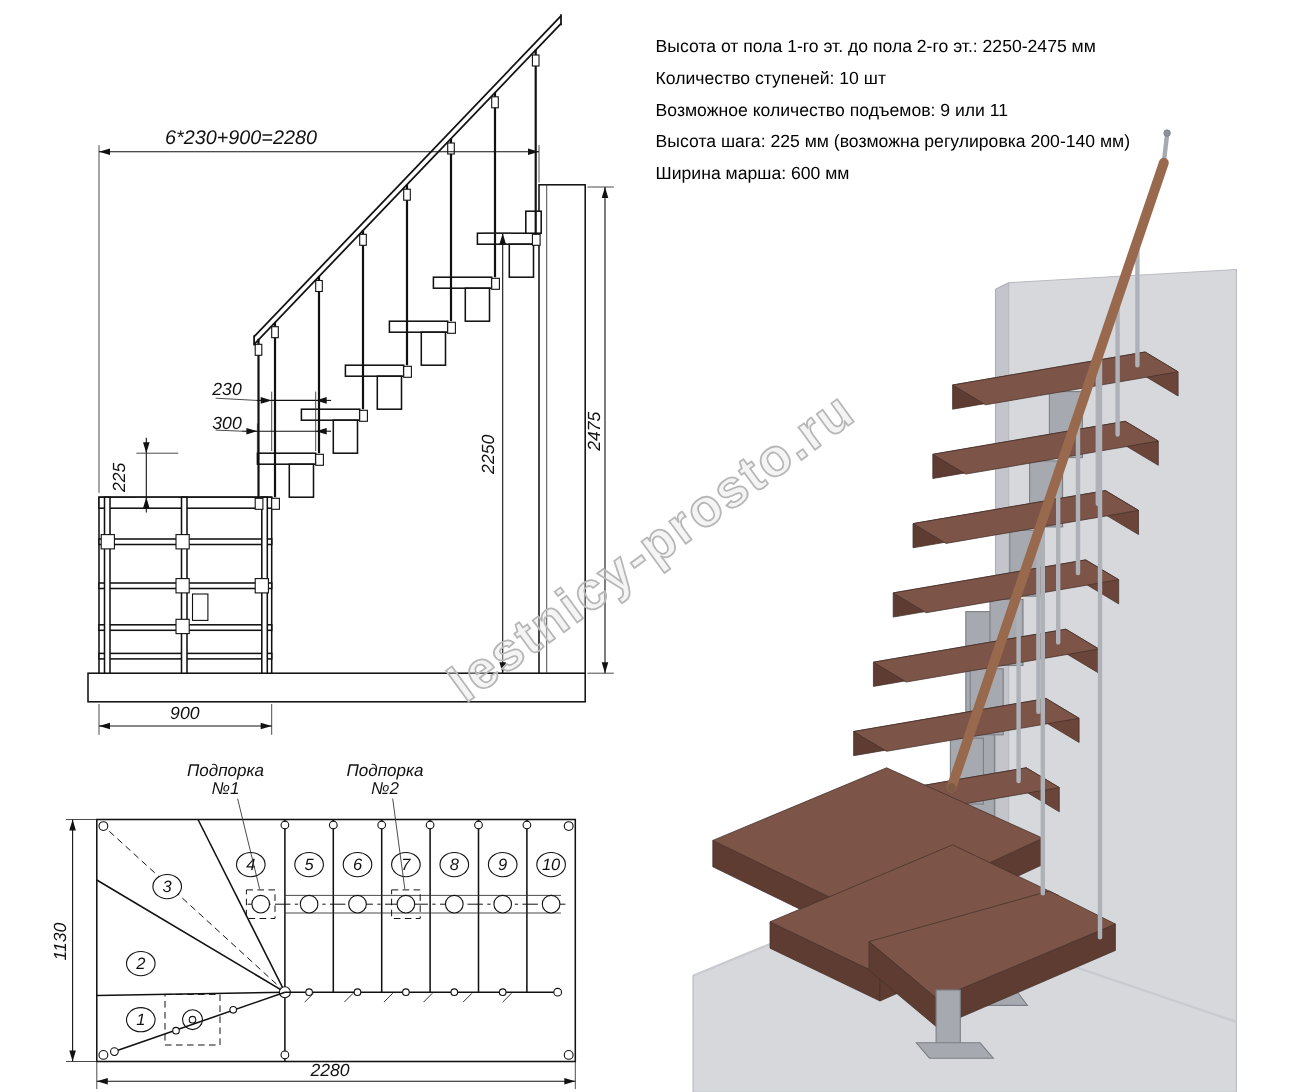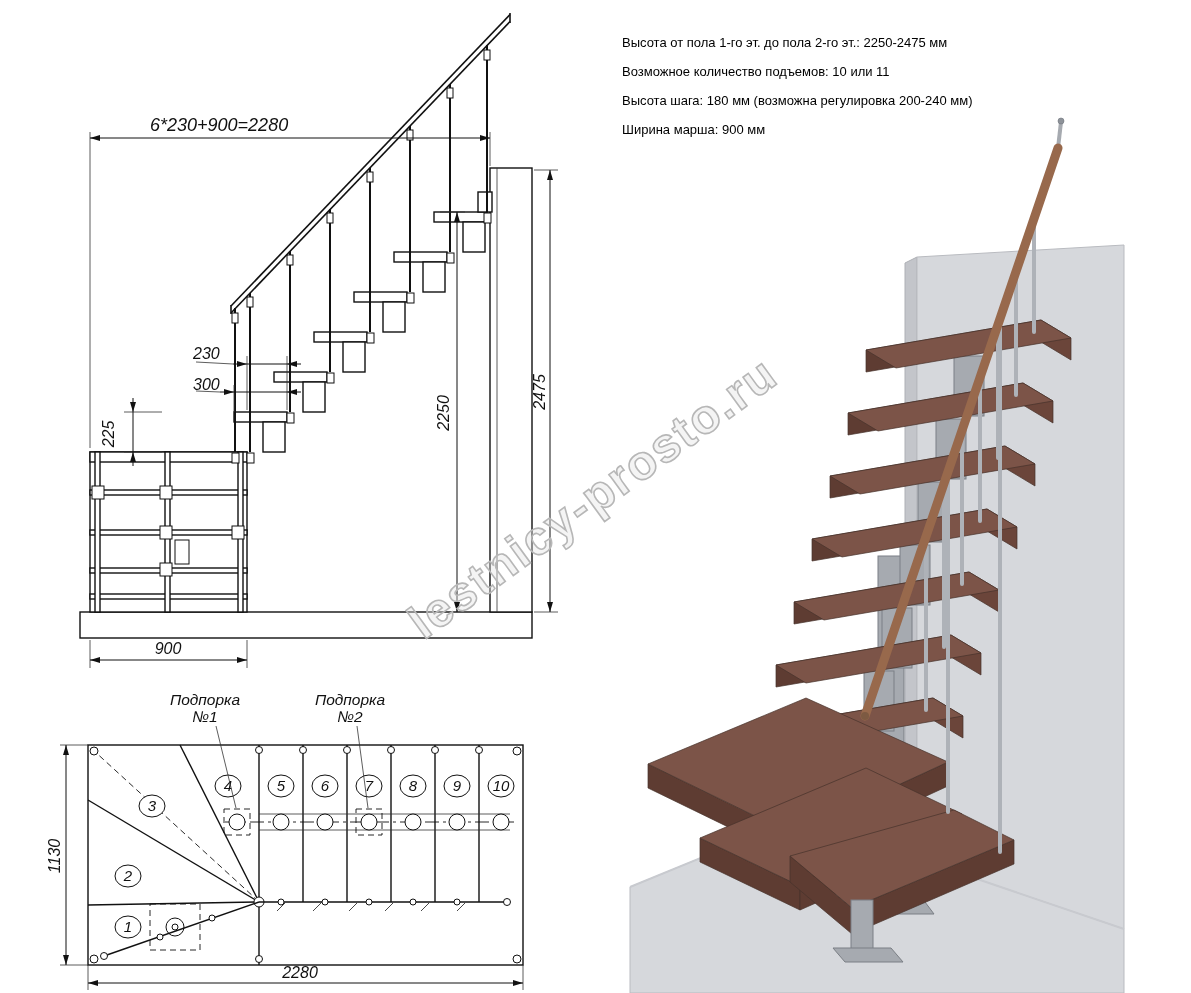--- a/index.html
+++ b/index.html
@@ -22,22 +22,22 @@
   .lbl{font:italic 15.5px "Liberation Sans",sans-serif;fill:#111;}
 
   
   .woodT{fill:#7c5448;stroke:#46322b;stroke-width:.7;}
   .woodF{fill:#5e3c32;stroke:#46322b;stroke-width:.7;}
   .woodE{fill:#6b453a;stroke:#46322b;stroke-width:.7;}
   .met{fill:#a6aab0;stroke:#7b7f85;stroke-width:1;}
   .bal{stroke:#aeb2b8;stroke-width:4;fill:none;stroke-linecap:round;}
   .knob{fill:#8e939a;stroke:#6f747a;stroke-width:.6;}
 
-  .specs{position:absolute;left:622px;top:28px;z-index:5;
-         font-size:13px;line-height:29px;white-space:nowrap;}
+  .specs{position:absolute;left:596px;top:28px;z-index:5;
+         font-size:16px;line-height:29px;white-space:nowrap;}
   .spec-line{height:29px;}
 
   .watermark{position:absolute;left:372px;top:470px;z-index:6;
      transform:rotate(-36deg);transform-origin:50% 50%;
      font-weight:bold;font-size:48px;letter-spacing:2px;white-space:nowrap;
      color:rgba(225,225,225,.38);-webkit-text-stroke:1.6px #b7b7b7;
      pointer-events:none;}
 </style>
 </head>
 <body>
@@ -396,20 +396,21 @@
       <line class="thin" x1="88" y1="965" x2="88" y2="990"></line>
       <line class="thin" x1="523" y1="965" x2="523" y2="990"></line>
       <line class="dimline" x1="88" y1="983" x2="523" y2="983" marker-start="url(#arr)" marker-end="url(#arr)"></line>
       <text class="dim" x="300" y="978" text-anchor="middle">2280</text>
     </g>
   </g>
 </svg>
 
 <div class="specs">
   <div class="spec-line">Высота от пола 1-го эт. до пола 2-го эт.: 2250-2475 мм</div>
-  <div class="spec-line">Возможное количество подъемов: 10 или 11</div>
-  <div class="spec-line">Высота шага: 180 мм (возможна регулировка 200-240 мм)</div>
-  <div class="spec-line">Ширина марша: 900 мм</div>
+  <div class="spec-line">Количество ступеней: 10 шт</div>
+  <div class="spec-line">Возможное количество подъемов: 9 или 11</div>
+  <div class="spec-line">Высота шага: 225 мм (возможна регулировка 200-140 мм)</div>
+  <div class="spec-line">Ширина марша: 600 мм</div>
 </div>
 
 <div class="watermark">lestnicy-prosto.ru</div>
 
 </div>
 
 </body></html>

